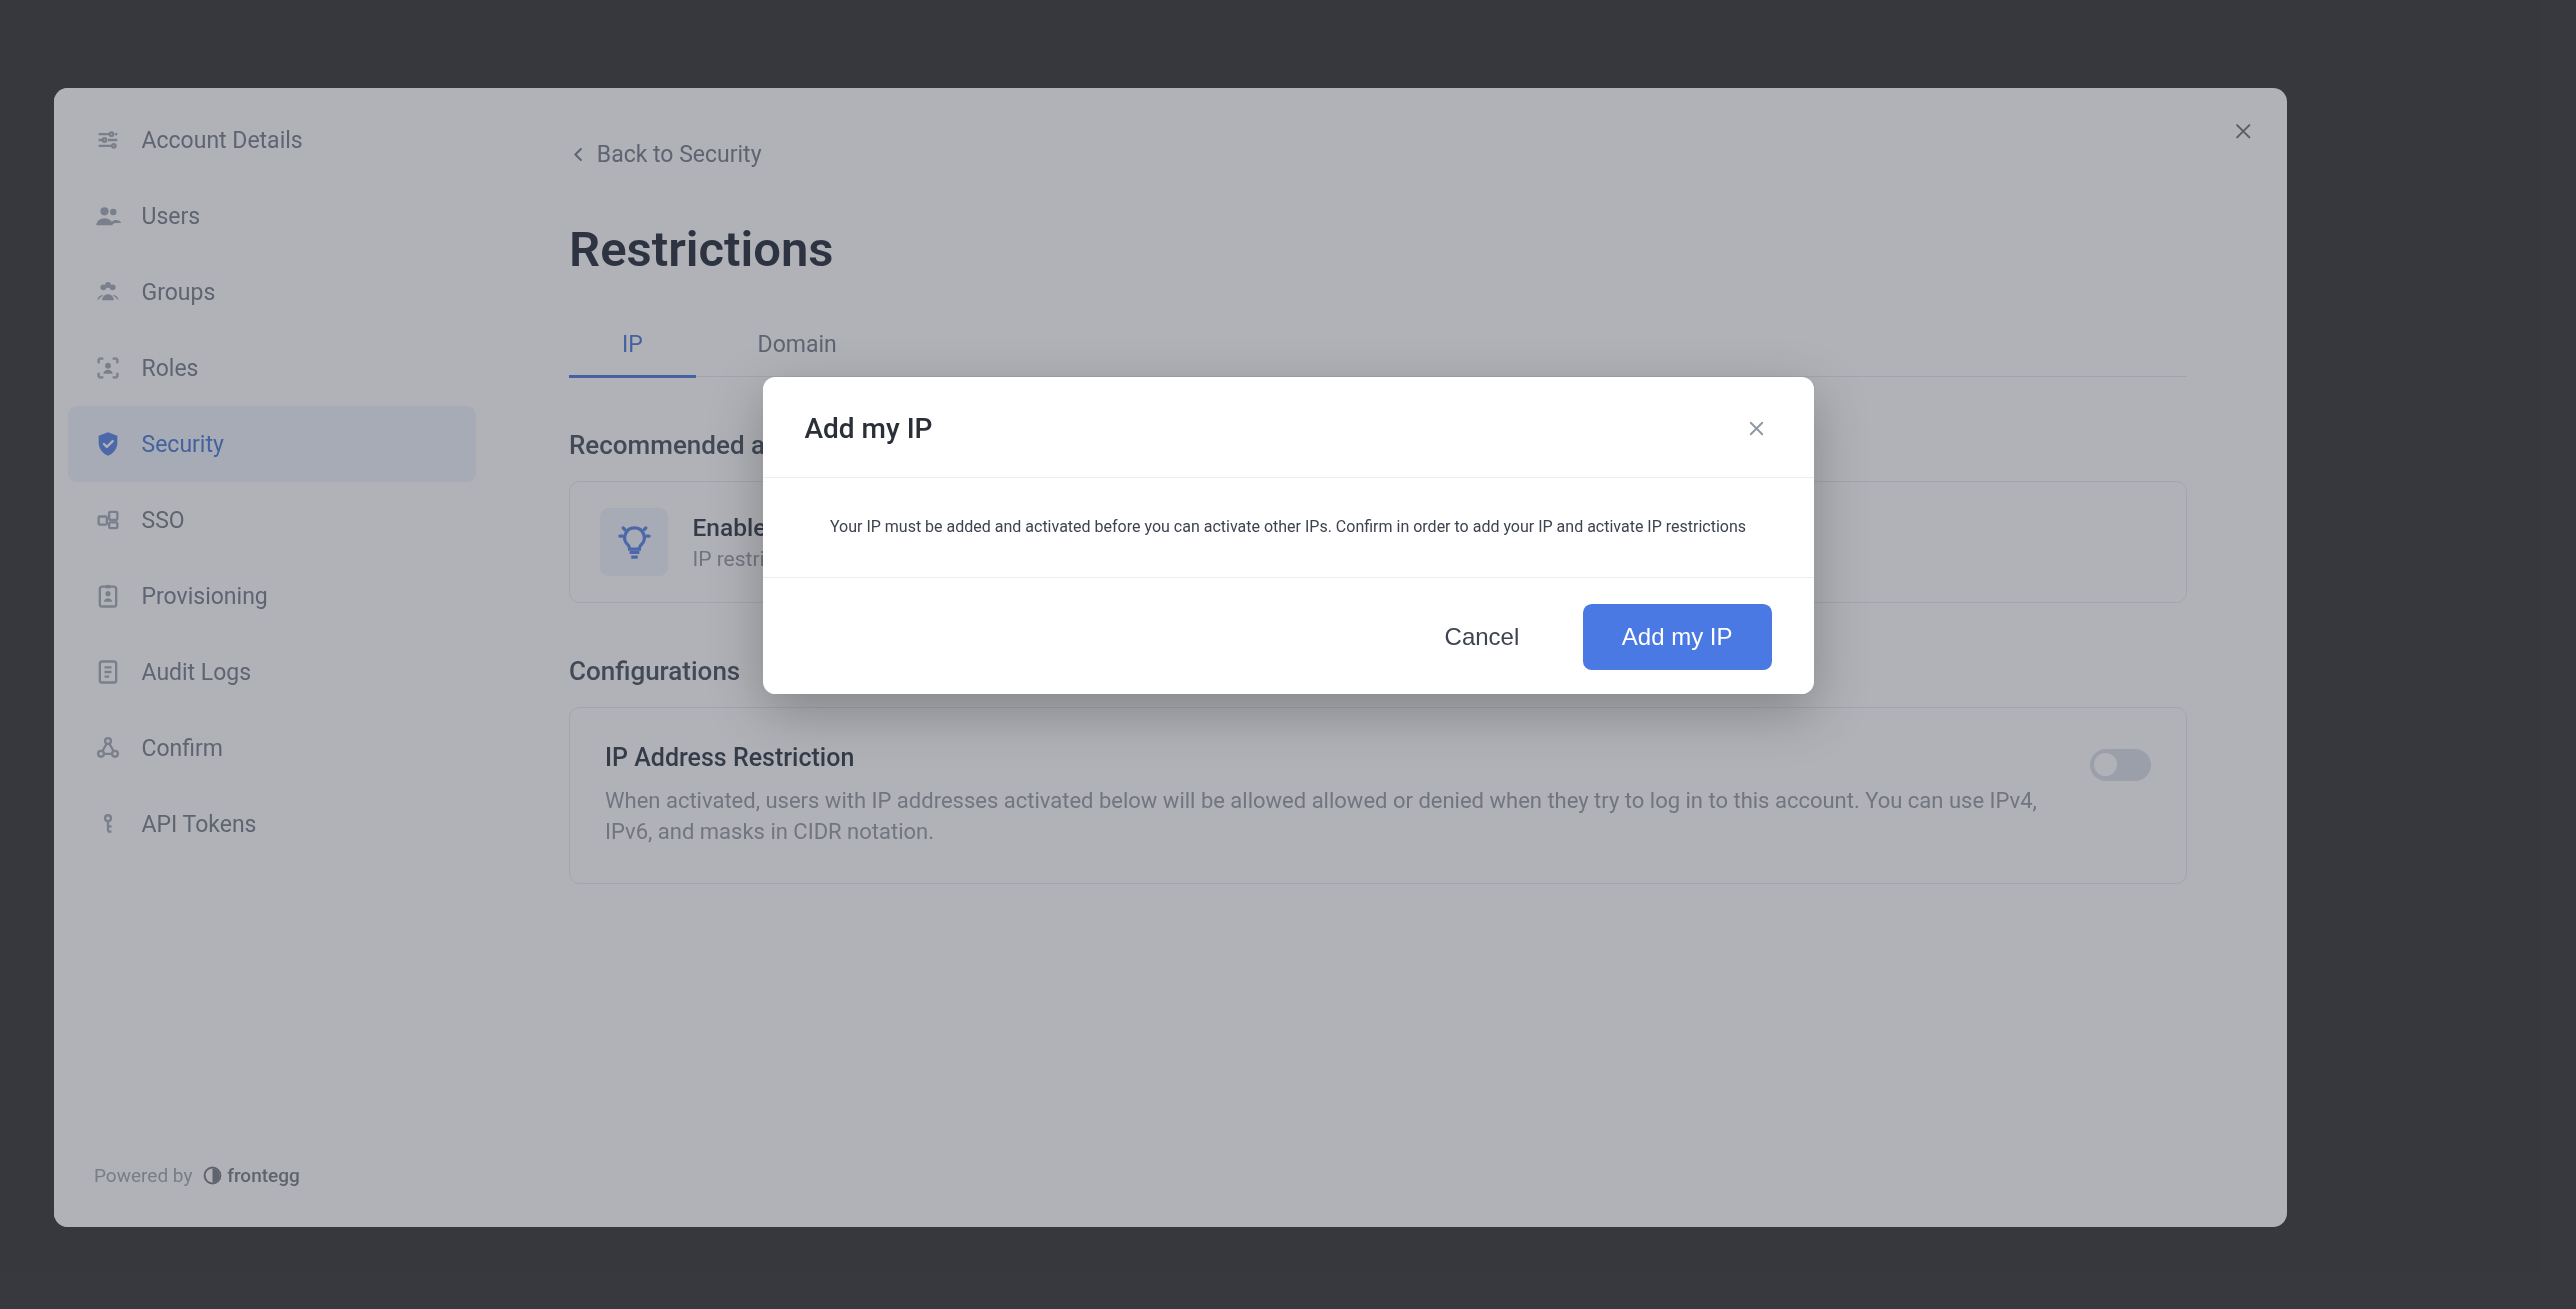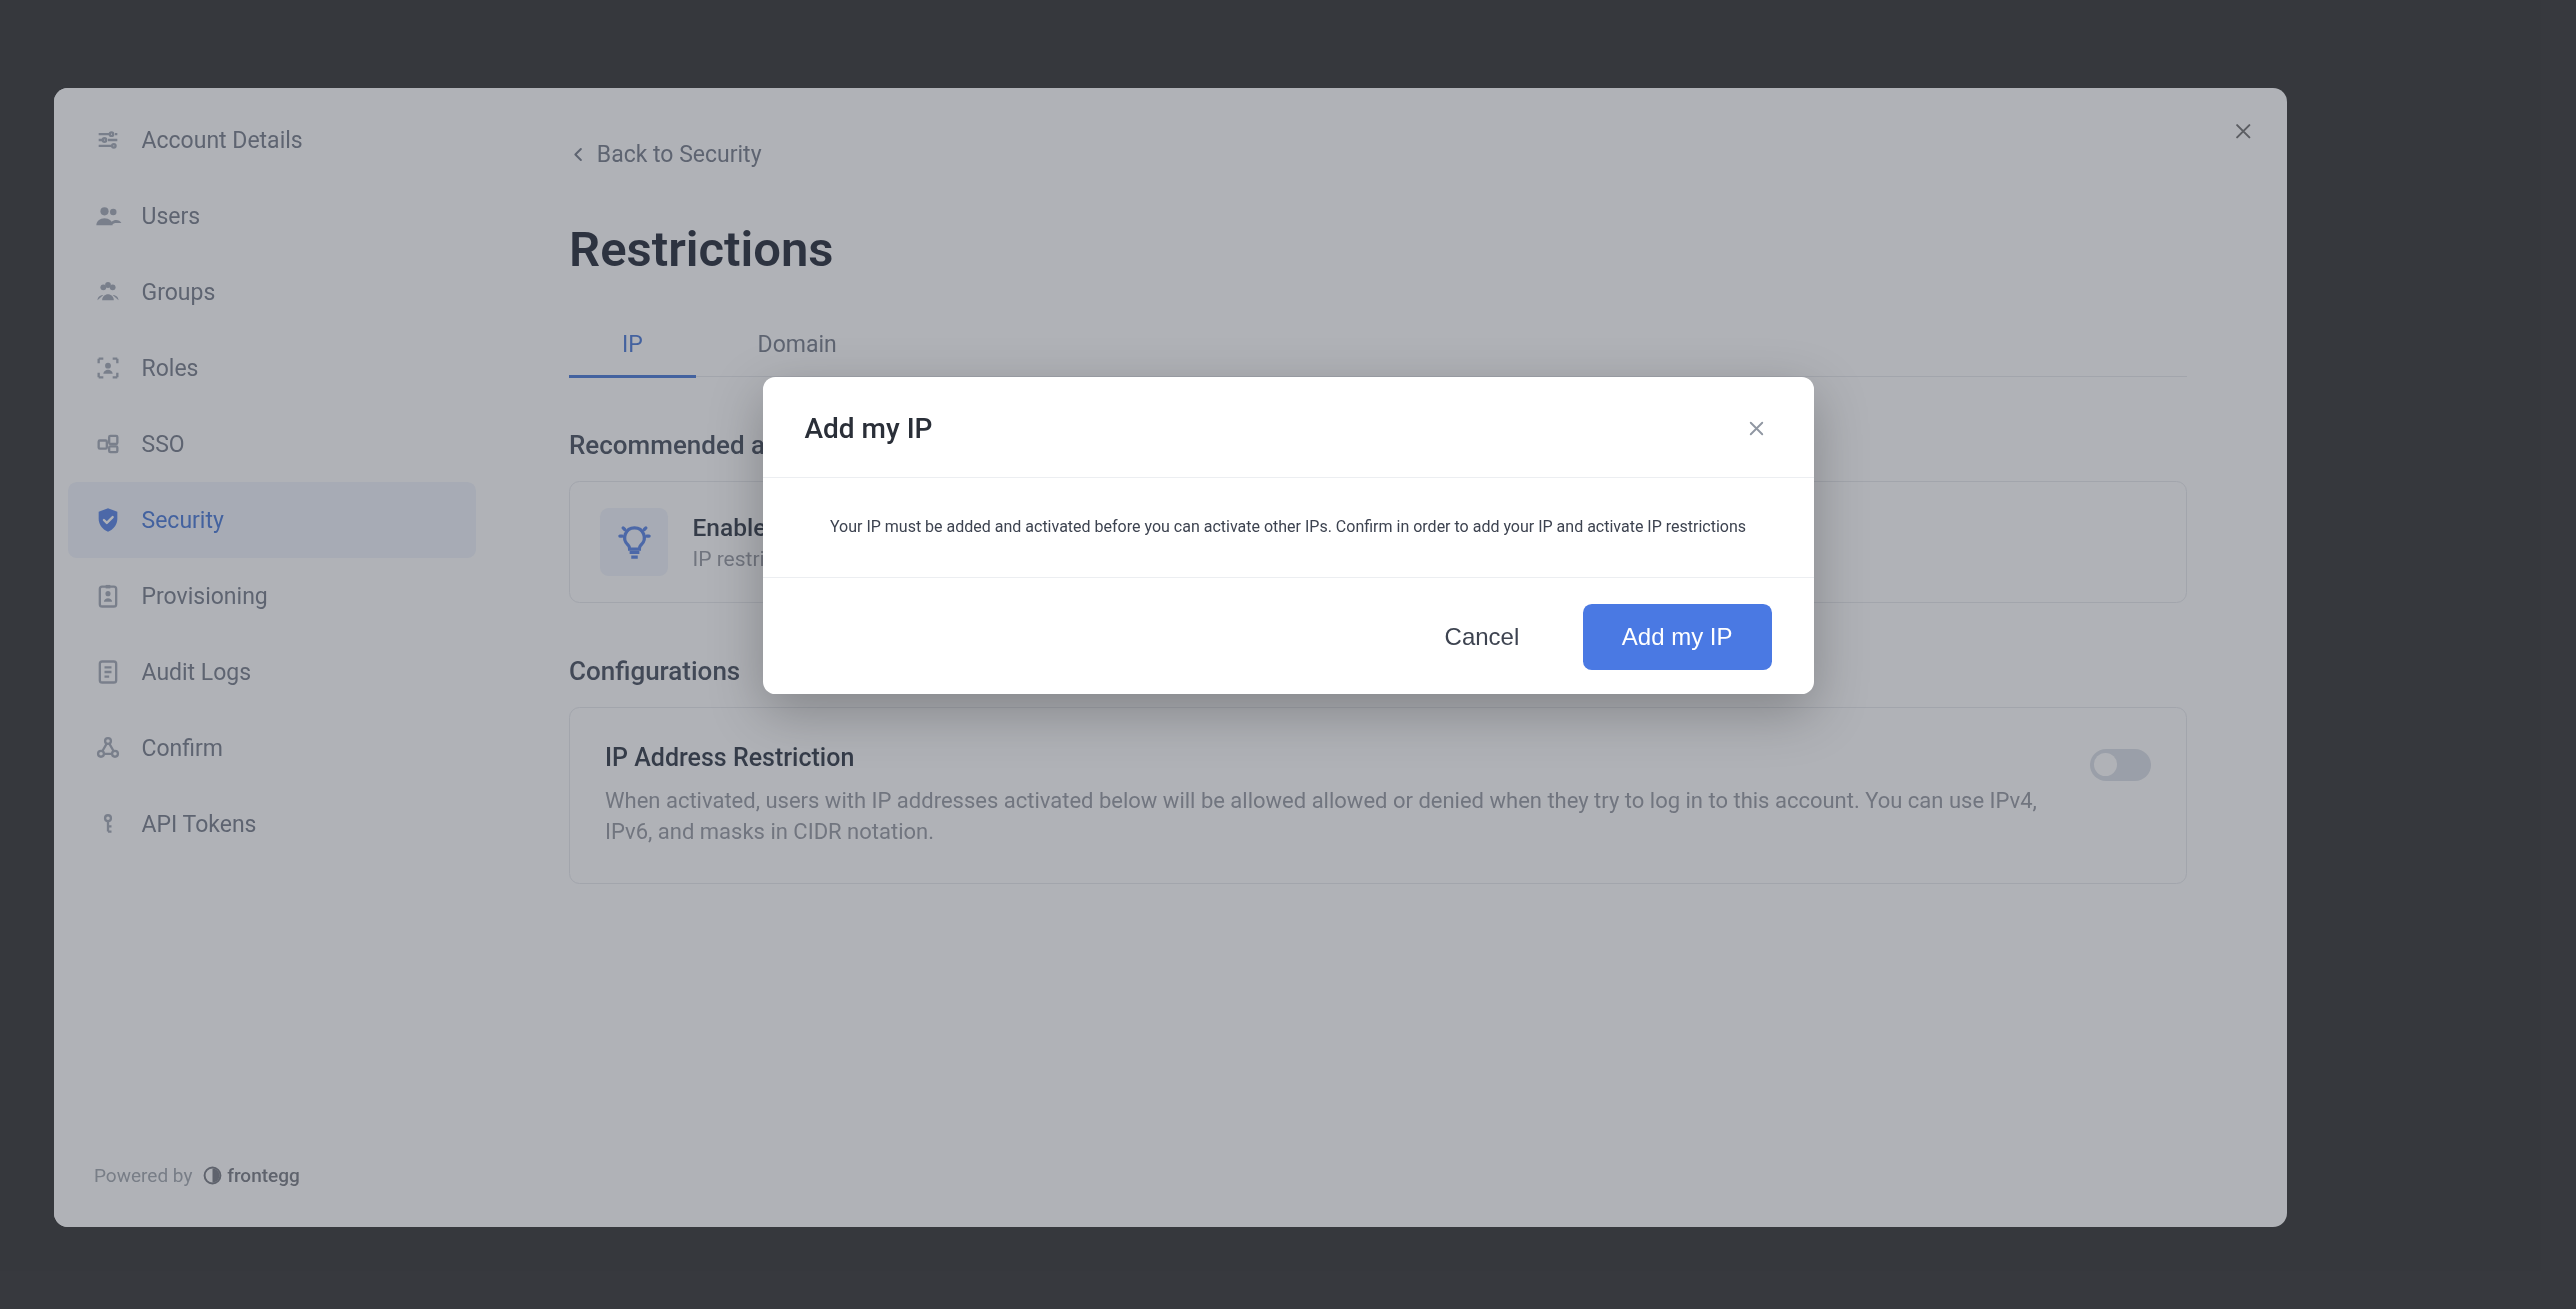--- a/index.html
+++ b/index.html
@@ -343,39 +343,39 @@
       <span class="icon">
         <svg viewBox="0 0 24 24" fill="none" stroke="#9ca3b0" stroke-width="2">
             <path d="M4 4h4M4 4v4M20 4h-4M20 4v4M4 20h4M4 20v-4M20 20h-4M20 20v-4"></path>
             <circle cx="12" cy="10" r="2.5" fill="#9ca3b0" stroke="none"></circle>
             <path d="M8 17c0-2 2-3.5 4-3.5s4 1.5 4 3.5" fill="#9ca3b0" stroke="none"></path>
           </svg>
       </span>
       <span>Roles</span>
     </div>
 
+    <div class="sidebar-item active">
+      <span class="icon">
+        <svg viewBox="0 0 24 24" fill="#4a79e3">
+            <path d="M12 2 L20 5 V11 C20 16 16.5 20.5 12 22 C7.5 20.5 4 16 4 11 V5 Z"></path>
+            <path d="M8.5 12 L11 14.5 L16 9.5" fill="none" stroke="#fff" stroke-width="2" stroke-linecap="round" stroke-linejoin="round"></path>
+          </svg>
+      </span>
+      <span>Security</span>
+    </div>
+
     <div class="sidebar-item">
       <span class="icon">
         <svg viewBox="0 0 24 24" fill="none" stroke="#9ca3b0" stroke-width="2">
             <rect x="4" y="9" width="7" height="7" rx="1"></rect>
             <rect x="13" y="5" width="7" height="7" rx="1"></rect>
             <rect x="13" y="14" width="7" height="5" rx="1"></rect>
           </svg>
       </span>
       <span>SSO</span>
-    </div>
-
-    <div class="sidebar-item active">
-      <span class="icon">
-        <svg viewBox="0 0 24 24" fill="#4a79e3">
-            <path d="M12 2 L20 5 V11 C20 16 16.5 20.5 12 22 C7.5 20.5 4 16 4 11 V5 Z"></path>
-            <path d="M8.5 12 L11 14.5 L16 9.5" fill="none" stroke="#fff" stroke-width="2" stroke-linecap="round" stroke-linejoin="round"></path>
-          </svg>
-      </span>
-      <span>Security</span>
     </div>
 
     <div class="sidebar-item">
       <span class="icon">
         <svg viewBox="0 0 24 24" fill="none" stroke="#9ca3b0" stroke-width="2">
             <rect x="5" y="4" width="14" height="17" rx="2"></rect>
             <circle cx="12" cy="10" r="2.2" fill="#9ca3b0" stroke="none"></circle>
             <path d="M8.5 17c0-1.7 1.7-3 3.5-3s3.5 1.3 3.5 3" fill="#9ca3b0" stroke="none"></path>
             <path d="M10 4h4" stroke-width="3"></path>
           </svg>

